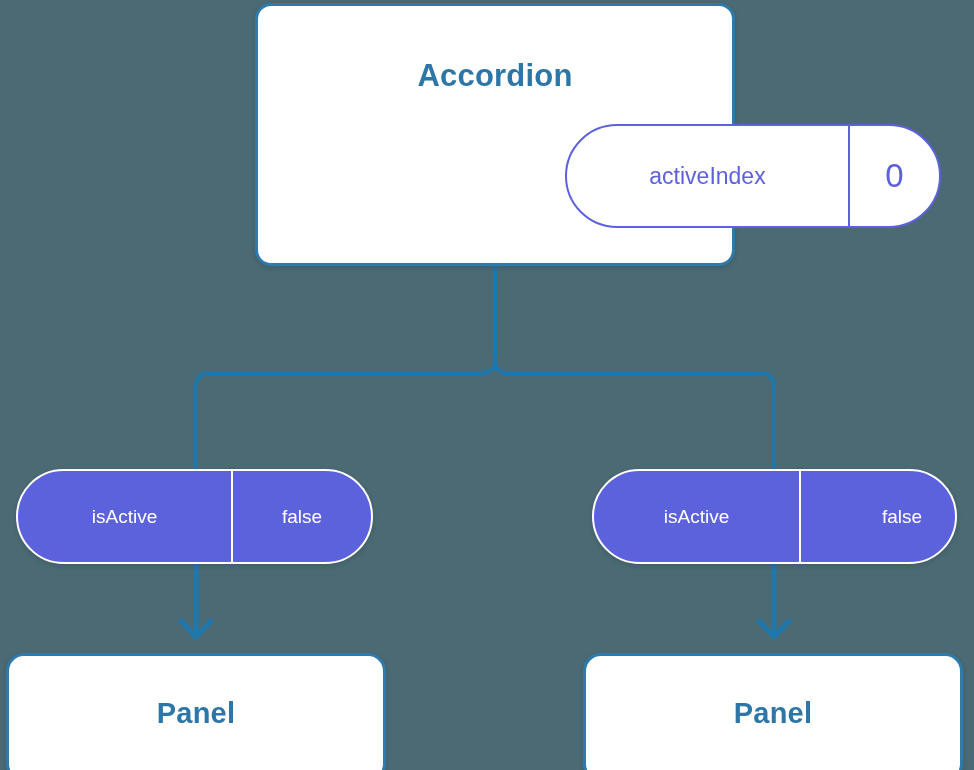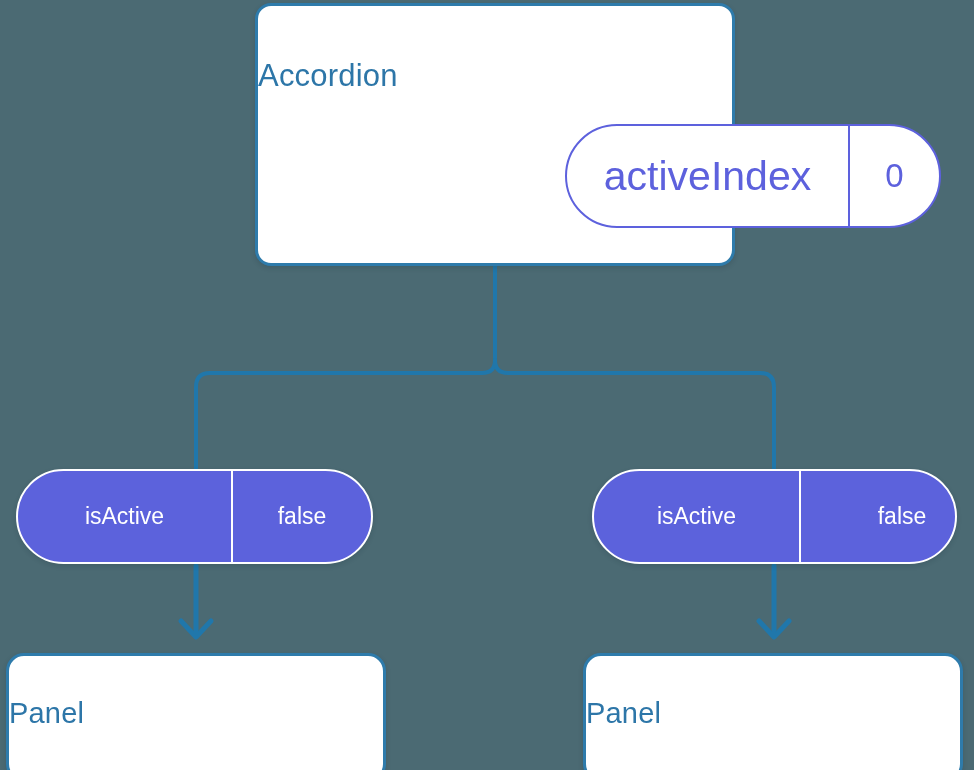--- a/index.html
+++ b/index.html
@@ -32,22 +32,23 @@
     position: absolute;
     box-sizing: border-box;
     background: #ffffff;
     border: 3px solid #2e7bab;
     border-radius: 14px;
     box-shadow: 0 2px 5px rgba(20, 40, 50, 0.18);
   }
   .card-title {
     color: #2d76a8;
     font-size: 31px;
-    font-weight: 400;
+    font-weight: 700;
     letter-spacing: 0.2px;
+    text-align: center;
     white-space: nowrap;
   }
 
   
   #accordion-card {
     left: 255px;
     top: 3px;
     width: 480px;
     height: 263px;
     border-radius: 16px;
@@ -98,41 +99,41 @@
     left: 307px;
     top: 118px;
     width: 376px;
     height: 104px;
     border: 2px solid #5d61dd;
     background: #ffffff;
   }
   .pill-light .pill-key {
     width: 283px;
     color: #5d61dd;
-    font-size: 41px;
+    font-size: 23px;
     border-right: 2px solid #5d61dd;
   }
   .pill-light .pill-value {
     flex: 1 1 auto;
     color: #5d61dd;
     font-size: 33px;
   }
 
   
   .pill-solid {
     top: 469px;
     height: 95px;
     background: #5c62dc;
     border: 2px solid #ffffff;
     box-shadow: 0 2px 5px rgba(20, 40, 50, 0.16);
   }
   .pill-solid .pill-key,
   .pill-solid .pill-value {
     color: #ffffff;
-    font-size: 23px;
+    font-size: 19px;
   }
   .pill-solid .pill-key {
     border-right: 2px solid #ffffff;
   }
 
   #pill-is-active-true  { left: 16px;  width: 357px; }
   #pill-is-active-true .pill-key  { width: 215px; }
   #pill-is-active-true .pill-value { flex: 1 1 auto; }
 
   #pill-is-active-false { left: 592px; width: 365px; }

